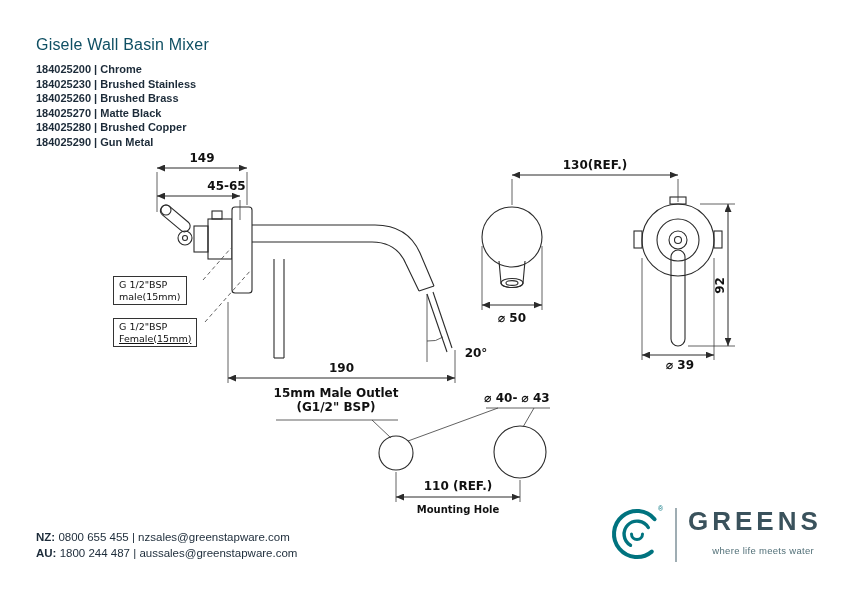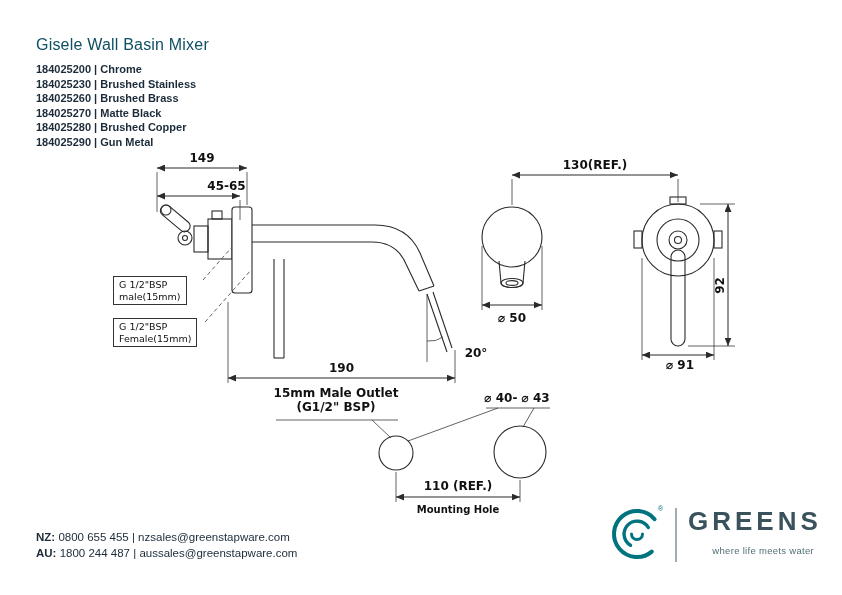--- a/index.html
+++ b/index.html
@@ -17,21 +17,21 @@
     position:absolute;font-family:"DejaVu Sans","Liberation Sans",sans-serif;
     font-size:12px;font-weight:700;color:#111;text-align:center;line-height:13px;
   }
   .dim.small{font-size:10px;}
   .rot{transform:rotate(-90deg);transform-origin:center;}
   .leader-box{
     position:absolute;border:1px solid #333;background:#fff;padding:2px 5px;
     font-size:9.5px;line-height:11.5px;color:#111;
     font-family:"DejaVu Sans","Liberation Sans",sans-serif;
   }
-  .leader-box .u{}
+  .leader-box .u{text-decoration:underline;}
   .contact{position:absolute;left:36px;top:529px;font-size:11.5px;color:#1c2b39;line-height:16px;}
   .contact b{font-weight:700;}
   .brand-reg{position:absolute;left:658px;top:505px;font-size:7px;color:#00737f;}
   .brand-divider{position:absolute;left:675px;top:508px;width:2px;height:54px;background:#9fadb3;}
   .brand-name{
     position:absolute;left:688px;top:506px;width:130px;font-size:26px;font-weight:700;
     letter-spacing:4px;color:#3a525c;text-align:left;
   }
   .brand-tagline{
     position:absolute;left:688px;top:545px;width:126px;font-size:9.5px;color:#527078;
@@ -151,21 +151,21 @@
     <div>184025290 | Gun Metal</div>
   </div>
 
   <div class="dim" style="left:157px;top:152px;width:90px;">149</div>
   <div class="dim" style="left:157px;top:180px;width:83px;padding-left:28px;">45-65</div>
   <div class="dim" style="left:228px;top:362px;width:227px;">190</div>
   <div class="dim" style="left:443px;top:347px;width:34px;margin-left:16px;">20°</div>
   <div class="dim" style="left:512px;top:159px;width:166px;">130(REF.)</div>
   <div class="dim" style="left:482px;top:312px;width:60px;">⌀ 50</div>
   <div class="dim rot" style="left:705px;top:279px;width:30px;">92</div>
-  <div class="dim" style="left:645px;top:359px;width:70px;">⌀ 91</div>
+  <div class="dim" style="left:645px;top:359px;width:70px;">⌀ 39</div>
   <div class="dim" style="left:258px;top:387px;width:156px;">15mm Male Outlet</div>
   <div class="dim" style="left:258px;top:401px;width:156px;">(G1/2" BSP)</div>
   <div class="dim" style="left:478px;top:392px;width:78px;">⌀ 40- ⌀ 43</div>
   <div class="dim" style="left:396px;top:480px;width:124px;">110 (REF.)</div>
   <div class="dim small" style="left:396px;top:503px;width:124px;">Mounting Hole</div>
 
   <div class="leader-box" style="left:113px;top:276px;">
     <div>G 1/2"BSP</div>
     <div>male(15mm)</div>
   </div>

